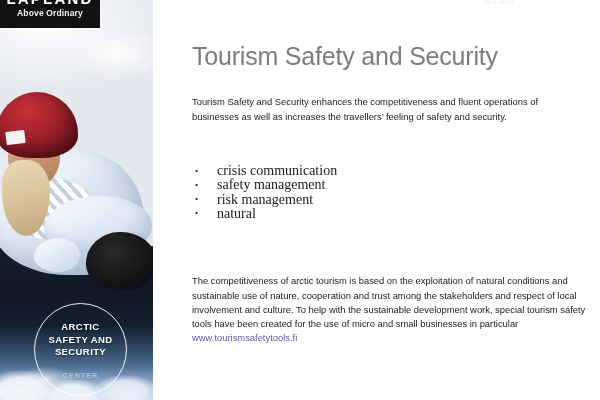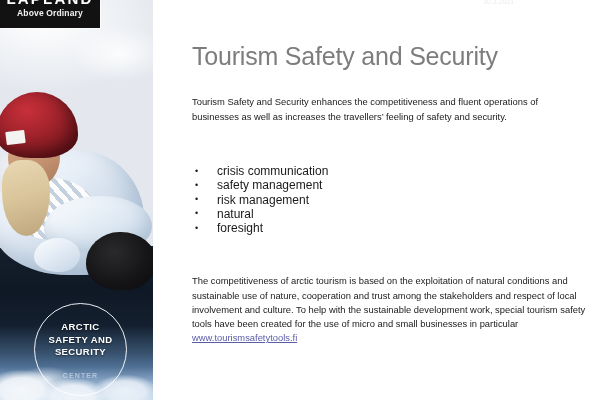--- a/index.html
+++ b/index.html
@@ -256,23 +256,24 @@
     left: 39px;
     top: 164px;
     width: 250px;
     margin: 0;
     padding: 0;
     list-style: none;
   }
   #bullet-list li {
     position: relative;
     padding-left: 25px;
-    font-size: 12px;
+    font-size: 14px;
     line-height: 14.3px;
     color: #1a1a1a;
+    font-family: Liberation Serif, serif;
   }
   #bullet-list li::before {
     content: "\2022";
     position: absolute;
     left: 3px;
     top: -0.5px;
     font-size: 9px;
     color: #1a1a1a;
   }
 
@@ -281,21 +282,20 @@
     left: 39px;
     top: 265px;
     width: 396px;
     font-size: 9.4px;
     line-height: 14.2px;
     color: #1a1a1a;
   }
 
   #site-link {
     color: #5b5ba8;
-    text-decoration: underline;
     cursor: pointer;
     margin-top: 32px;
   }
 </style>
 </head>
 <body>
 
 <div id="slide">
 
   <div id="photo-column">
@@ -331,19 +331,18 @@
 
     <h1 id="page-title">Tourism Safety and Security</h1>
 
     <p id="intro-paragraph">Tourism Safety and Security enhances the competitiveness and fluent operations of businesses as well as increases the travellers’ feeling of safety and security.</p>
 
     <ul id="bullet-list">
       <li>crisis communication</li>
       <li>safety management</li>
       <li>risk management</li>
       <li>natural</li>
-      <li>foresight</li>
     </ul>
 
     <p id="closing-paragraph"><span>The competitiveness of arctic tourism is based on the exploitation of natural conditions and sustainable use of nature, cooperation and trust among the stakeholders and respect of local involvement and culture. To help with the sustainable development work, special tourism safety tools have been created for the use of micro and small businesses in particular </span><a id="site-link">www.tourismsafetytools.fi</a></p>
 
   </div>
 </div>
 
 </body></html>

